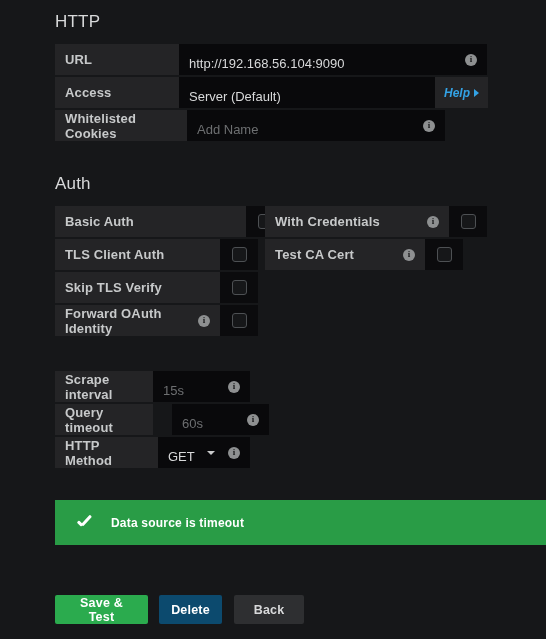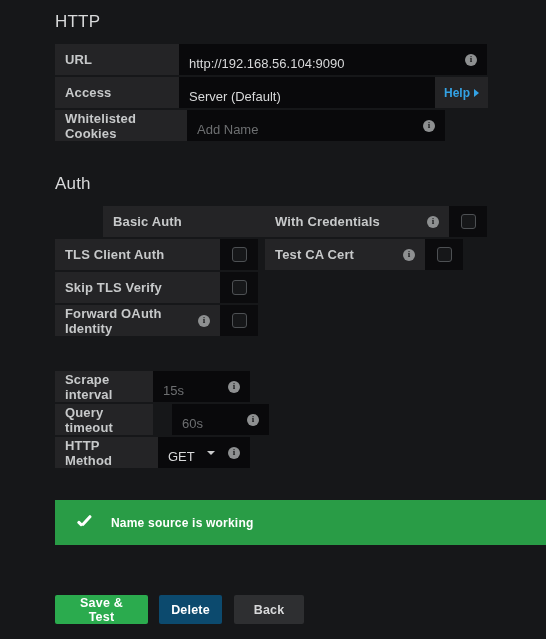--- a/index.html
+++ b/index.html
@@ -64,21 +64,21 @@
     border-right:4px solid transparent;
     border-top:4.5px solid #c9cacb;
   }
 
   
   .help{
     position:absolute;
     background:#242426;
     display:flex;align-items:center;gap:4px;
     color:#33a2e5;font-size:12px;font-weight:bold;
-    padding:0 9px;height:31px;box-sizing:border-box;
+    padding:0 9px;height:31px;box-sizing:border-box;font-style:italic;
   }
   .help .tri{
     width:0;height:0;
     border-top:4px solid transparent;
     border-bottom:4px solid transparent;
     border-left:5px solid #33a2e5;
   }
 
   
   .cbcell{
@@ -168,21 +168,21 @@
     </div>
     <div class="fld" style="width:258px;">
       <span class="val ph">Add Name</span>
       <span class="info"></span>
     </div>
   </div>
 
   <div class="section-title" style="top:174px;">Auth</div>
 
   <div class="row" style="left:55px;top:206px;">
-    <div class="lbl" style="width:191px;margin-left:48px;">
+    <div class="lbl" style="width:191px;">
       <span>Basic Auth</span>
     </div>
     <div class="cbcell">
       <span class="cbox"></span>
     </div>
   </div>
 
   <div class="row" style="left:55px;top:239px;">
     <div class="lbl" style="width:165px;">
       <span>TLS Client Auth</span>
@@ -257,20 +257,20 @@
     </div>
     <div class="fld" style="width:92px;">
       <span class="val">GET</span>
       <span class="caret sm"></span>
       <span class="info"></span>
     </div>
   </div>
 
   <div class="banner">
     <span class="check"></span>
-    <span class="label">Name source is working</span>
+    <span class="label">Data source is timeout</span>
   </div>
 
   <button class="btn btn-save" style="left:55px;top:595px;width:93px;">Save &amp; Test</button>
   <button class="btn btn-del" style="left:159px;top:595px;width:63px;">Delete</button>
   <button class="btn btn-back" style="left:234px;top:595px;width:70px;text-align:center;">Back</button>
 
 </div>
 
 </body></html>

